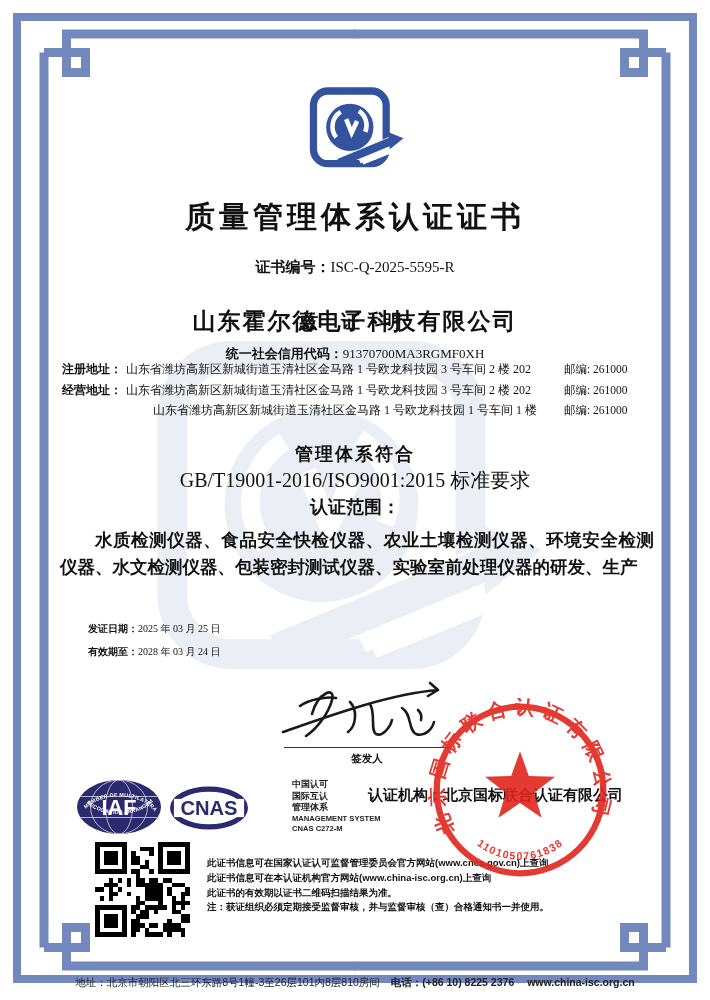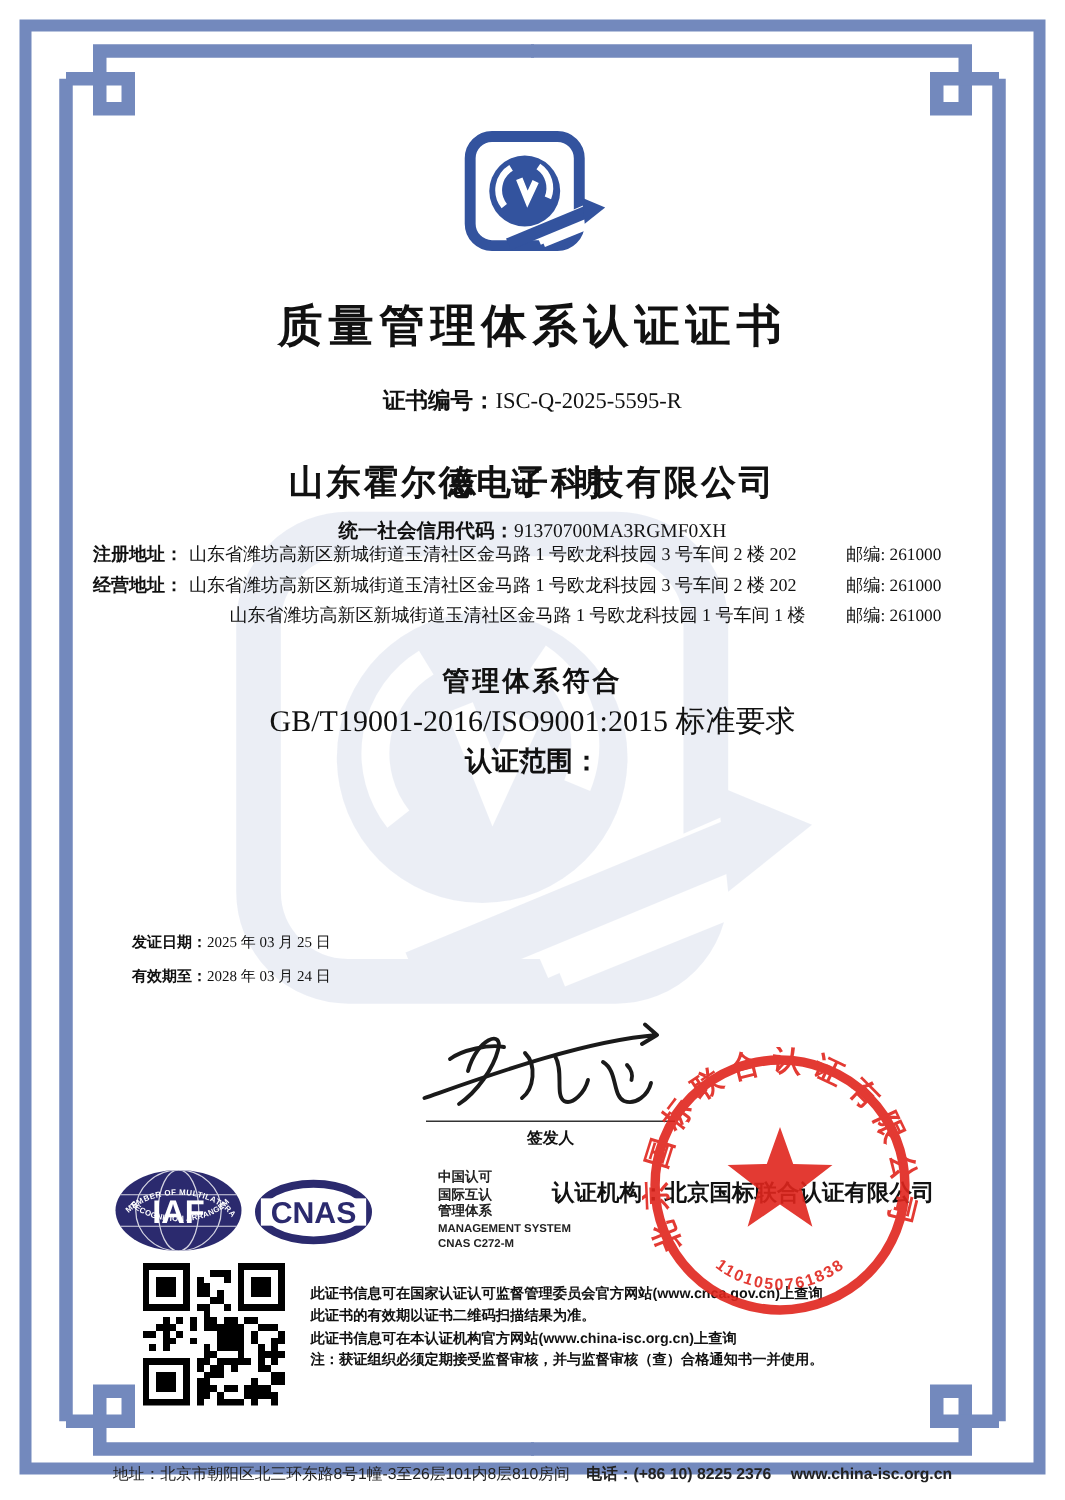--- a/index.html
+++ b/index.html
@@ -154,20 +154,21 @@
     <div class="addr-row c3">
       <span class="lbl"></span>
       <span class="txt">山东省潍坊高新区新城街道玉清社区金马路 1 号欧龙科技园 1 号车间 1 楼</span>
       <span class="zip"><span>邮编: </span><span>261000</span></span>
     </div>
   </div>
 
   <div class="abs ctr conform">管理体系符合</div>
   <div class="abs ctr standard">GB/T19001-2016/ISO9001:2015 标准要求</div>
   <div class="abs ctr scopelbl">认证范围：</div>
+  <div class="abs scope">水质检测仪器、食品安全快检仪器、农业土壤检测仪器、环境安全检测仪器、水文检测仪器、包装密封测试仪器、实验室前处理仪器的研发、生产</div>
 
   <div class="abs dates">
     <div><span class="lbl">发证日期：</span><span>2025 年 03 月 25 日</span></div>
     <div><span class="lbl">有效期至：</span><span>2028 年 03 月 24 日</span></div>
   </div>
 
   <svg class="abs sig-svg" viewBox="0 0 172 64">
     <g stroke="#1a1a1a" stroke-width="2.6" fill="none" stroke-linecap="round">
       <path d="M34,34 C40,12 58,6 54,20 C51,32 40,48 28,56"></path>
       <path d="M22,26 C30,20 48,16 58,18"></path>
@@ -378,22 +379,22 @@
           <rect x="13" y="20" width="1" height="1"></rect>
           <rect x="14" y="20" width="1" height="1"></rect>
           <rect x="16" y="20" width="1" height="1"></rect>
           <rect x="19" y="20" width="1" height="1"></rect>
         </g>
     </g>
   </svg>
 
   <div class="abs notes">
     <div>此证书信息可在国家认证认可监督管理委员会官方网站(www.cnca.gov.cn)上查询</div>
+    <div>此证书信息可在本认证机构官方网站(www.china-isc.org.cn)上查询</div>
     <div>此证书的有效期以证书二维码扫描结果为准。</div>
-    <div>此证书信息可在本认证机构官方网站(www.china-isc.org.cn)上查询</div>
     <div>注：获证组织必须定期接受监督审核，并与监督审核（查）合格通知书一并使用。</div>
   </div>
 
   <div class="abs ctr footer">
     <span>地址：</span><span>北京市朝阳区北三环东路8号1幢-3至26层101内8层810房间</span>
     <span class="b" style="margin-left:8px">电话：</span><span class="b">(+86 10) 8225 2376</span>
     <span class="b" style="margin-left:10px">www.china-isc.org.cn</span>
   </div>
 
 </div>

